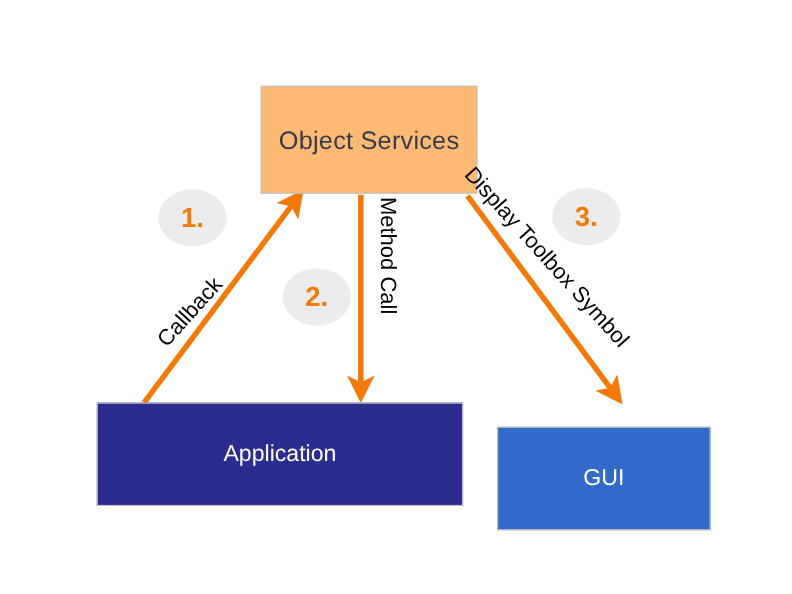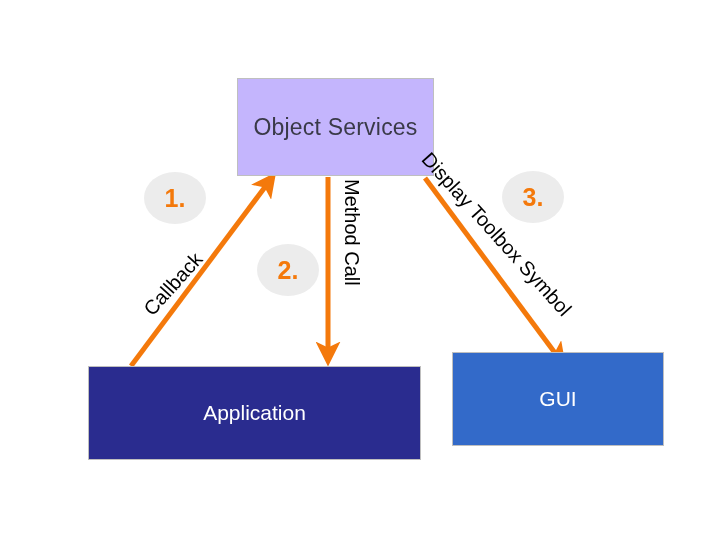--- a/index.html
+++ b/index.html
@@ -22,38 +22,38 @@
     display: flex;
     align-items: center;
     justify-content: center;
     white-space: nowrap;
   }
   #box-object-services {
     left: 237px;
     top: 78px;
     width: 197px;
     height: 98px;
-    background: #c4b5fd;
+    background: #fdba74;
   }
   #box-object-services .box-label {
     color: #3A3A48;
     font-size: 23px;
     letter-spacing: 0.2px;
   }
   #box-application {
     left: 88px;
     top: 366px;
     width: 333px;
     height: 94px;
     background: #2A2C8F;
   }
   #box-gui {
     left: 452px;
-    top: 352px;
-    width: 212px;
+    top: 388px;
+    width: 194px;
     height: 94px;
     background: #336AC9;
     justify-content: center;
   }
   #box-application .box-label,
   #box-gui .box-label {
     color: #ffffff;
     font-size: 21px;
   }
   .arrow-layer {

